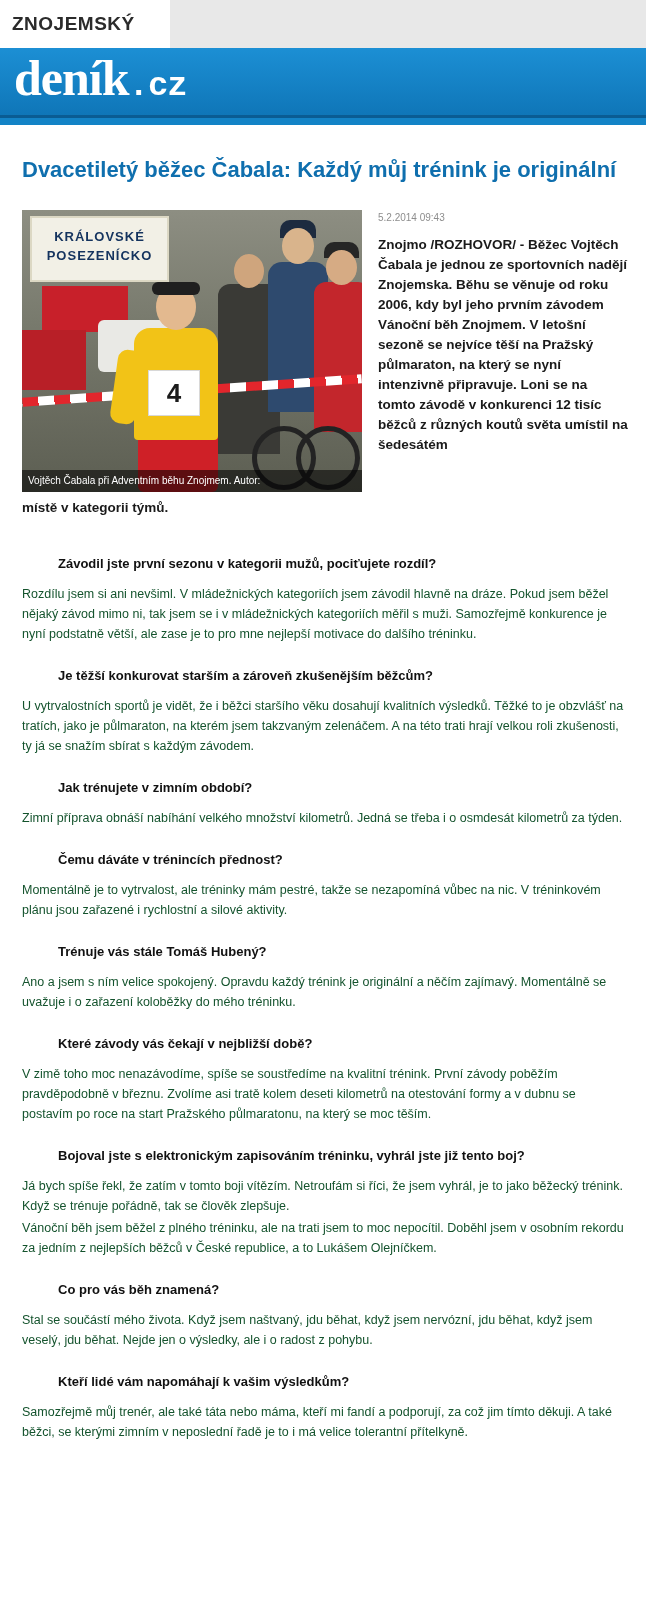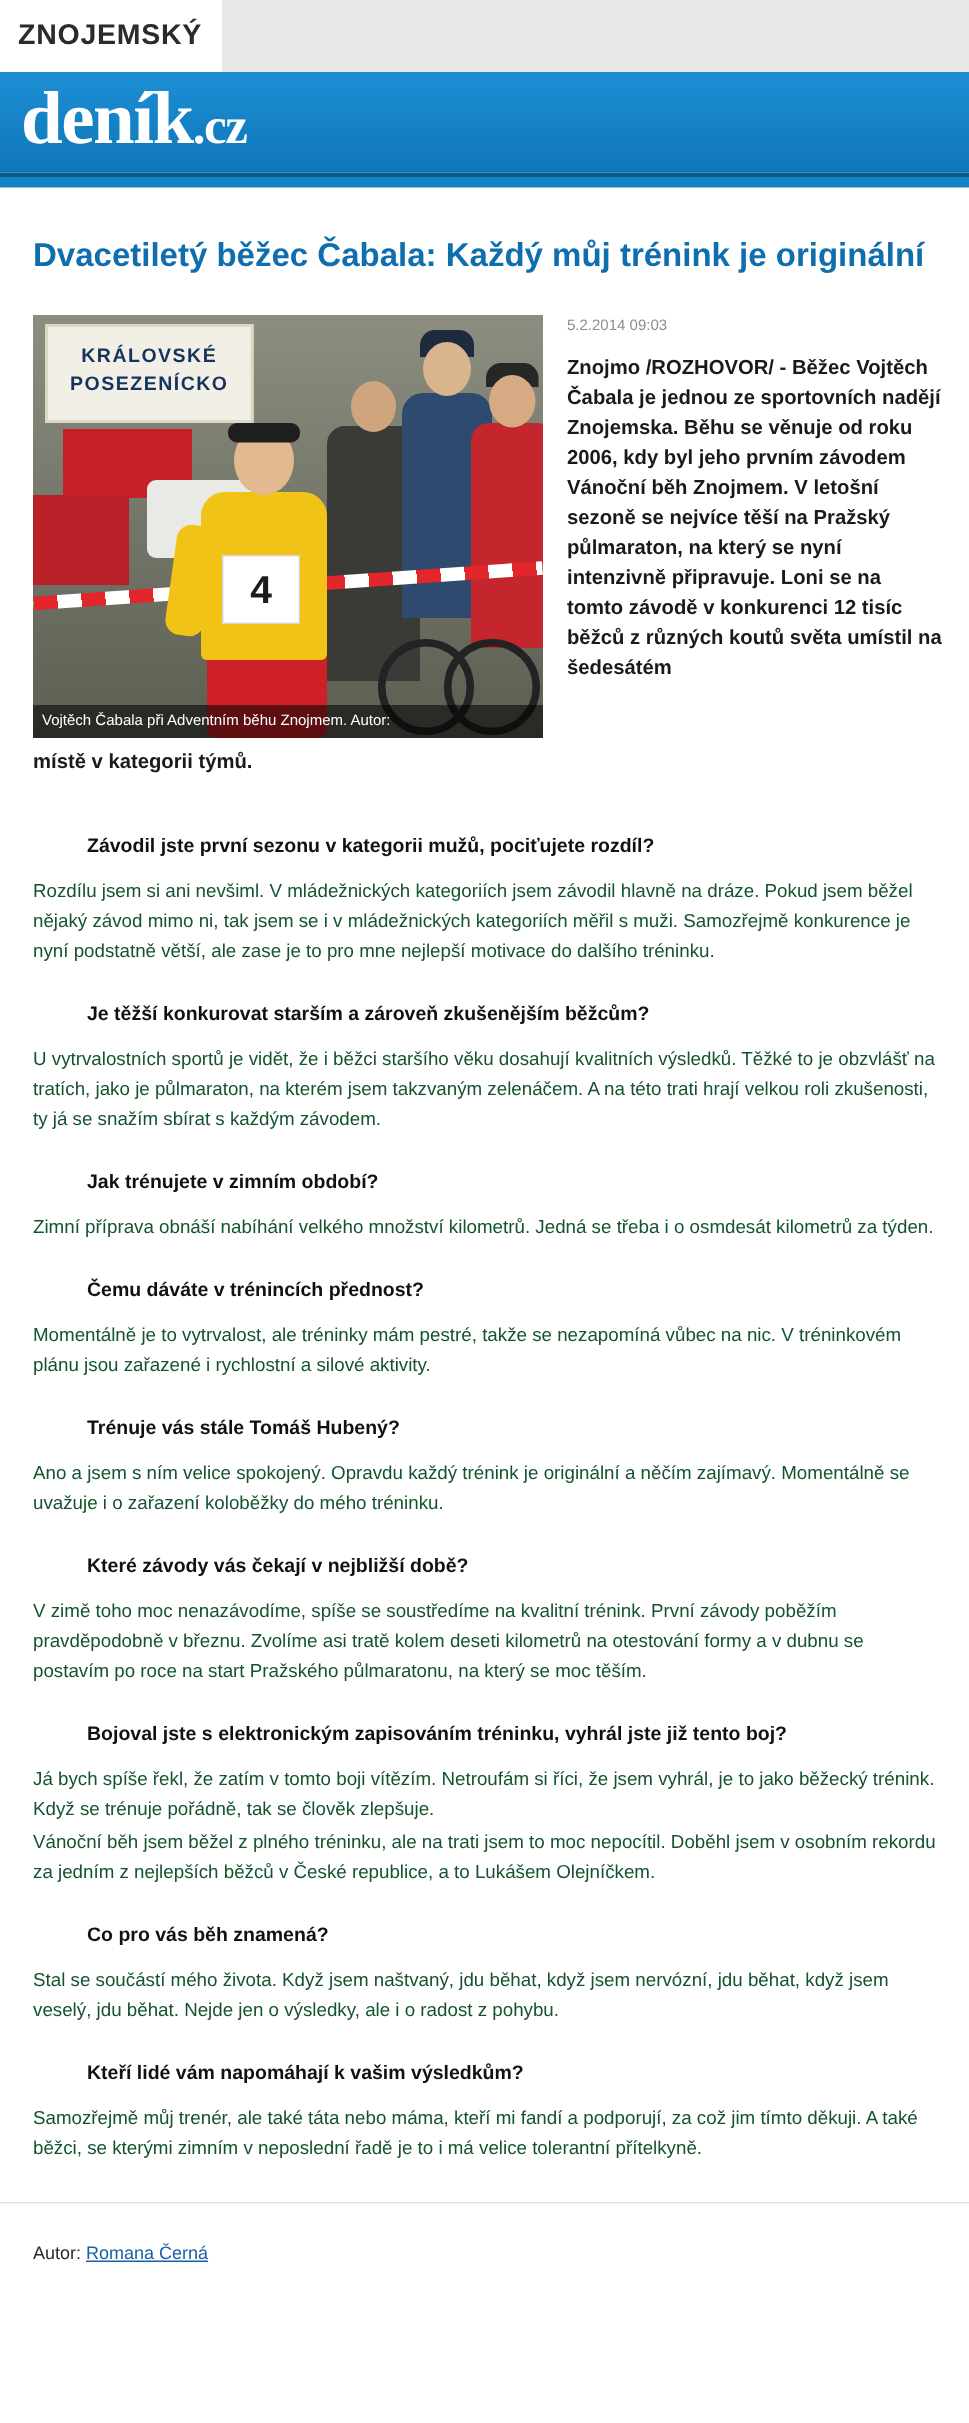--- a/index.html
+++ b/index.html
@@ -18,21 +18,21 @@
   }
 
   
   .masthead-top {
     height: 48px;
     background: #ffffff;
     display: flex;
     align-items: center;
   }
   .masthead-top-inner {
-    width: 148px;
+    width: 170px;
     height: 48px;
     background: #ffffff;
     display: flex;
     align-items: center;
     padding-left: 12px;
   }
   .region-title {
     font-size: 19px;
     font-weight: bold;
     letter-spacing: 0.5px;
@@ -56,21 +56,21 @@
   .logo {
     font-size: 50px;
     line-height: 50px;
     font-weight: bold;
     color: #ffffff;
     font-family: "Liberation Serif", serif;
     letter-spacing: -1px;
   }
   .logo .dotcz {
     font-size: 34px;
-    font-family: Liberation Serif, serif;
+    font-family: Liberation Mono, monospace;
     font-weight: bold;
     letter-spacing: -1px;
   }
   .blue-strip {
     height: 7px;
     background: #1383c6;
   }
 
   
   .headline {
@@ -319,21 +319,21 @@
         <div class="ph-bib">4</div>
         <div class="ph-bike">
           <div class="wheel w1"></div>
           <div class="wheel w2"></div>
         </div>
         <div class="photo-caption">Vojtěch Čabala při Adventním běhu Znojmem. Autor:</div>
       </div>
     </div>
 
     <div class="perex-col">
-      <div class="timestamp">5.2.2014 09:03</div>
+      <div class="timestamp">5.2.2014 09:43</div>
       <div class="perex">Znojmo /ROZHOVOR/ - Běžec Vojtěch Čabala je jednou ze sportovních nadějí Znojemska. Běhu se věnuje od roku 2006, kdy byl jeho prvním závodem Vánoční běh Znojmem. V letošní sezoně se nejvíce těší na Pražský půlmaraton, na který se nyní intenzivně připravuje. Loni se na tomto závodě v konkurenci 12 tisíc běžců z různých koutů světa umístil na šedesátém</div>
     </div>
   </div>
 
   <div class="perex-tail">místě v kategorii týmů.</div>
 
   <div class="body">
 
     <div class="qa">
       <div class="q">Závodil jste první sezonu v kategorii mužů, pociťujete rozdíl?</div>
@@ -370,18 +370,14 @@
       <div class="q">Co pro vás běh znamená?</div>
       <div class="a">Stal se součástí mého života. Když jsem naštvaný, jdu běhat, když jsem nervózní, jdu běhat, když jsem veselý, jdu běhat. Nejde jen o výsledky, ale i o radost z pohybu.</div>
     </div>
     <div class="qa">
       <div class="q">Kteří lidé vám napomáhají k vašim výsledkům?</div>
       <div class="a">Samozřejmě můj trenér, ale také táta nebo máma, kteří mi fandí a podporují, za což jim tímto děkuji. A také běžci, se kterými zimním v neposlední řadě je to i má velice tolerantní přítelkyně.</div>
     </div>
 
   </div>
 
-  <div class="footer">
-    <span>Autor:</span>
-    <a href="#">Romana Černá</a>
-  </div>
 
 </div>
 
 </body></html>

